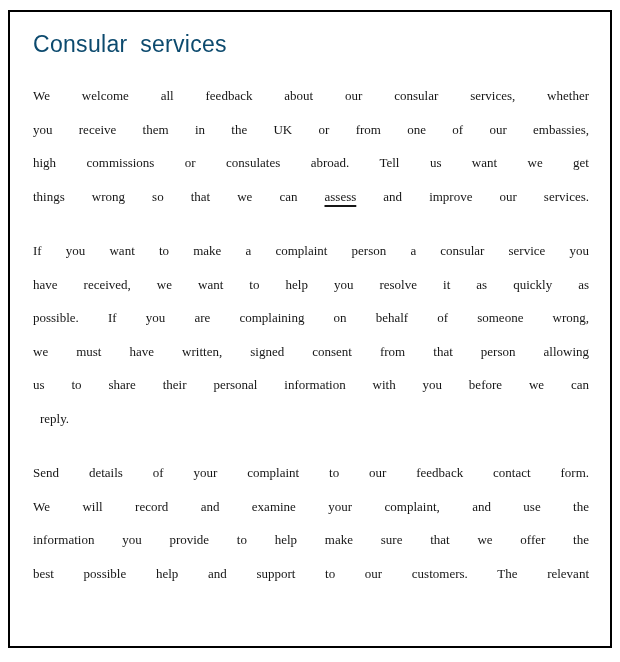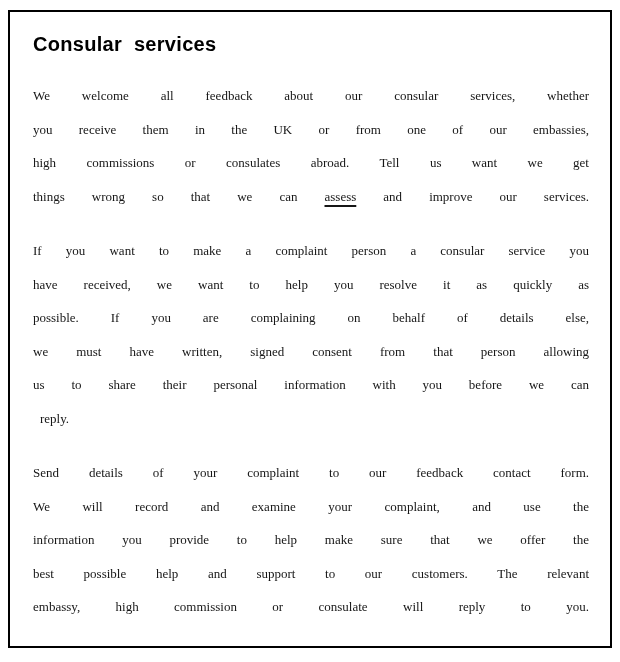--- a/index.html
+++ b/index.html
@@ -19,24 +19,24 @@
     top: 10px;
     width: 604px;
     height: 638px;
     box-sizing: border-box;
     border: 2px solid #000000;
     background: #ffffff;
     padding: 17px 21px 0 23px;
   }
   .doc-title {
     font-family: "Liberation Sans", "DejaVu Sans", sans-serif;
-    font-weight: 700;
-    font-size: 20px;
+    font-weight: 400;
+    font-size: 23px;
     line-height: 30px;
-    color: #000000;
+    color: #0c4a6e;
     letter-spacing: 0.3px;
     word-spacing: 6px;
     margin: 0 0 20px 0;
   }
   .paragraph {
     margin: 0 0 21px 0;
   }
   .paragraph:last-child {
     margin-bottom: 8px;
   }
@@ -70,27 +70,26 @@
   <div class="paragraph">
     <div class="line">We welcome all feedback about our consular services, whether</div>
     <div class="line">you receive them in the UK or from one of our embassies,</div>
     <div class="line">high commissions or consulates abroad. Tell us want we get</div>
     <div class="line"><span>things wrong so that we can </span><span class="underlined-word">assess</span><span> and improve our services.</span></div>
   </div>
 
   <div class="paragraph">
     <div class="line">If you want to make a complaint person a consular service you</div>
     <div class="line">have received, we want to help you resolve it as quickly as</div>
-    <div class="line">possible. If you are complaining on behalf of details else,</div>
+    <div class="line">possible. If you are complaining on behalf of someone wrong,</div>
     <div class="line">we must have written, signed consent from that person allowing</div>
     <div class="line">us to share their personal information with you before we can</div>
     <div class="line align-left-last">reply.</div>
   </div>
 
   <div class="paragraph">
     <div class="line">Send details of your complaint to our feedback contact form.</div>
     <div class="line">We will record and examine your complaint, and use the</div>
     <div class="line">information you provide to help make sure that we offer the</div>
     <div class="line">best possible help and support to our customers. The relevant</div>
-    <div class="line">embassy, high commission or consulate will reply to you.</div>
   </div>
 
 </div>
 
 </body></html>

